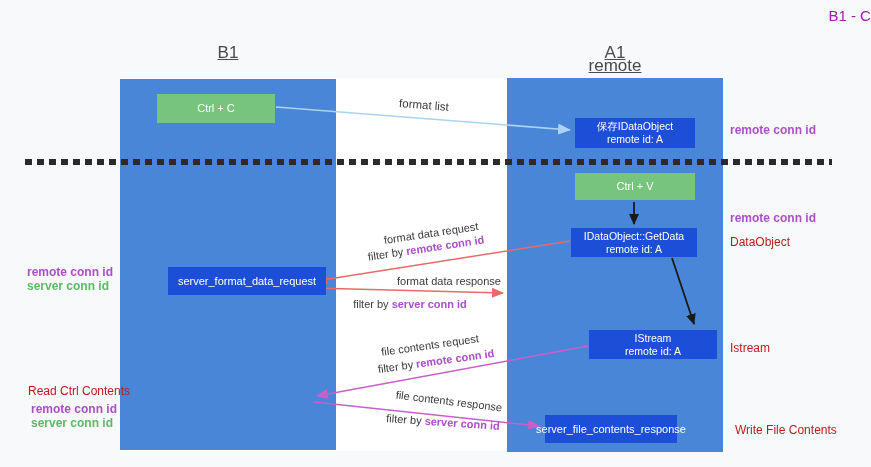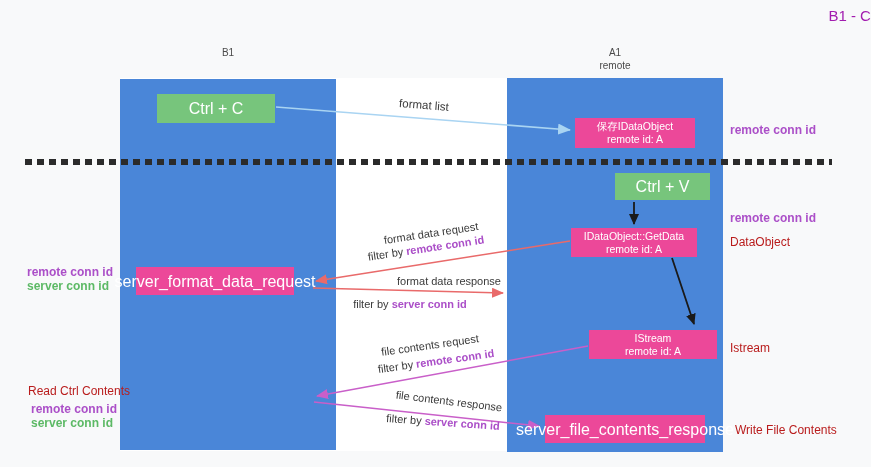--- a/index.html
+++ b/index.html
@@ -12,42 +12,42 @@
   .stage{position:relative;width:871px;height:467px;}
   .abs{position:absolute;}
 
   .canvas-white{left:120px;top:78px;width:603px;height:373px;background:#ffffff;}
   .lane{background:#4a86d8;}
   .lane-left{left:120px;top:79px;width:216px;height:371px;}
   .lane-right{left:507px;top:78px;width:216px;height:374px;}
 
   .title{left:0;top:6px;width:871px;text-align:right;
          font-size:15px;line-height:19px;color:#a21caf;padding-left:32px;}
-  .lane-header{width:216px;text-align:center;font-size:10px;line-height:13px;color:#4a4a4a;}
+  .lane-header{width:216px;text-align:center;font-size:17px;line-height:13px;color:#4a4a4a;text-decoration:underline;}
   .lane-header.hl{left:120px;top:46px;}
   .lane-header.hr{left:507px;top:46px;}
 
   .dashline{left:25px;top:159px;width:807px;height:6px;
     background:repeating-linear-gradient(90deg,#2b2b2b 0 7px,transparent 7px 12px);}
 
   .node{display:flex;flex-direction:column;align-items:center;justify-content:center;
-        color:#ffffff;font-size:16px;line-height:13px;text-align:center;white-space:nowrap;}
+        color:#ffffff;font-size:11px;line-height:13px;text-align:center;white-space:nowrap;}
   .node.green{background:#77c57c;}
-  .node.orange{background:#ec4899;}
+  .node.orange{background:#1d4ed8;}
   .node .l2{font-size:10.5px;}
 
   .b-ctrlc{left:157px;top:94px;width:118px;height:29px;}
   .b-save{left:575px;top:118px;width:120px;height:30px;font-size:10.5px;}
-  .b-ctrlv{left:575px;top:173px;width:95px;height:27px;margin-left:40px;}
+  .b-ctrlv{left:575px;top:173px;width:120px;height:27px;}
   .b-getdata{left:571px;top:228px;width:126px;height:29px;font-size:10.5px;}
-  .b-sfdreq{left:136px;top:267px;width:158px;height:28px;}
+  .b-sfdreq{left:168px;top:267px;width:158px;height:28px;}
   .b-sfdresp{left:508px;top:280px;width:157px;height:27px;}
   .b-istream{left:589px;top:330px;width:128px;height:29px;font-size:10.5px;}
   .b-sfcreq{left:149px;top:383px;width:161px;height:28px;}
-  .b-sfcresp{left:545px;top:415px;width:160px;height:28px;}
+  .b-sfcresp{left:545px;top:415px;width:132px;height:28px;}
 
   .alabel{font-size:11px;color:#3a3a3a;white-space:nowrap;
           transform:translate(-50%,-50%);}
   .alabel .conn-purple{margin-left:3px;}
   .conn-purple{color:#ab4fc8;font-weight:700;}
 
   .side{font-size:12px;color:#b91c1c;white-space:nowrap;}
   .side.bold-purple{color:#ab4fc8;font-weight:700;}
   .side.bold-green{color:#5cb965;font-weight:700;}
 

